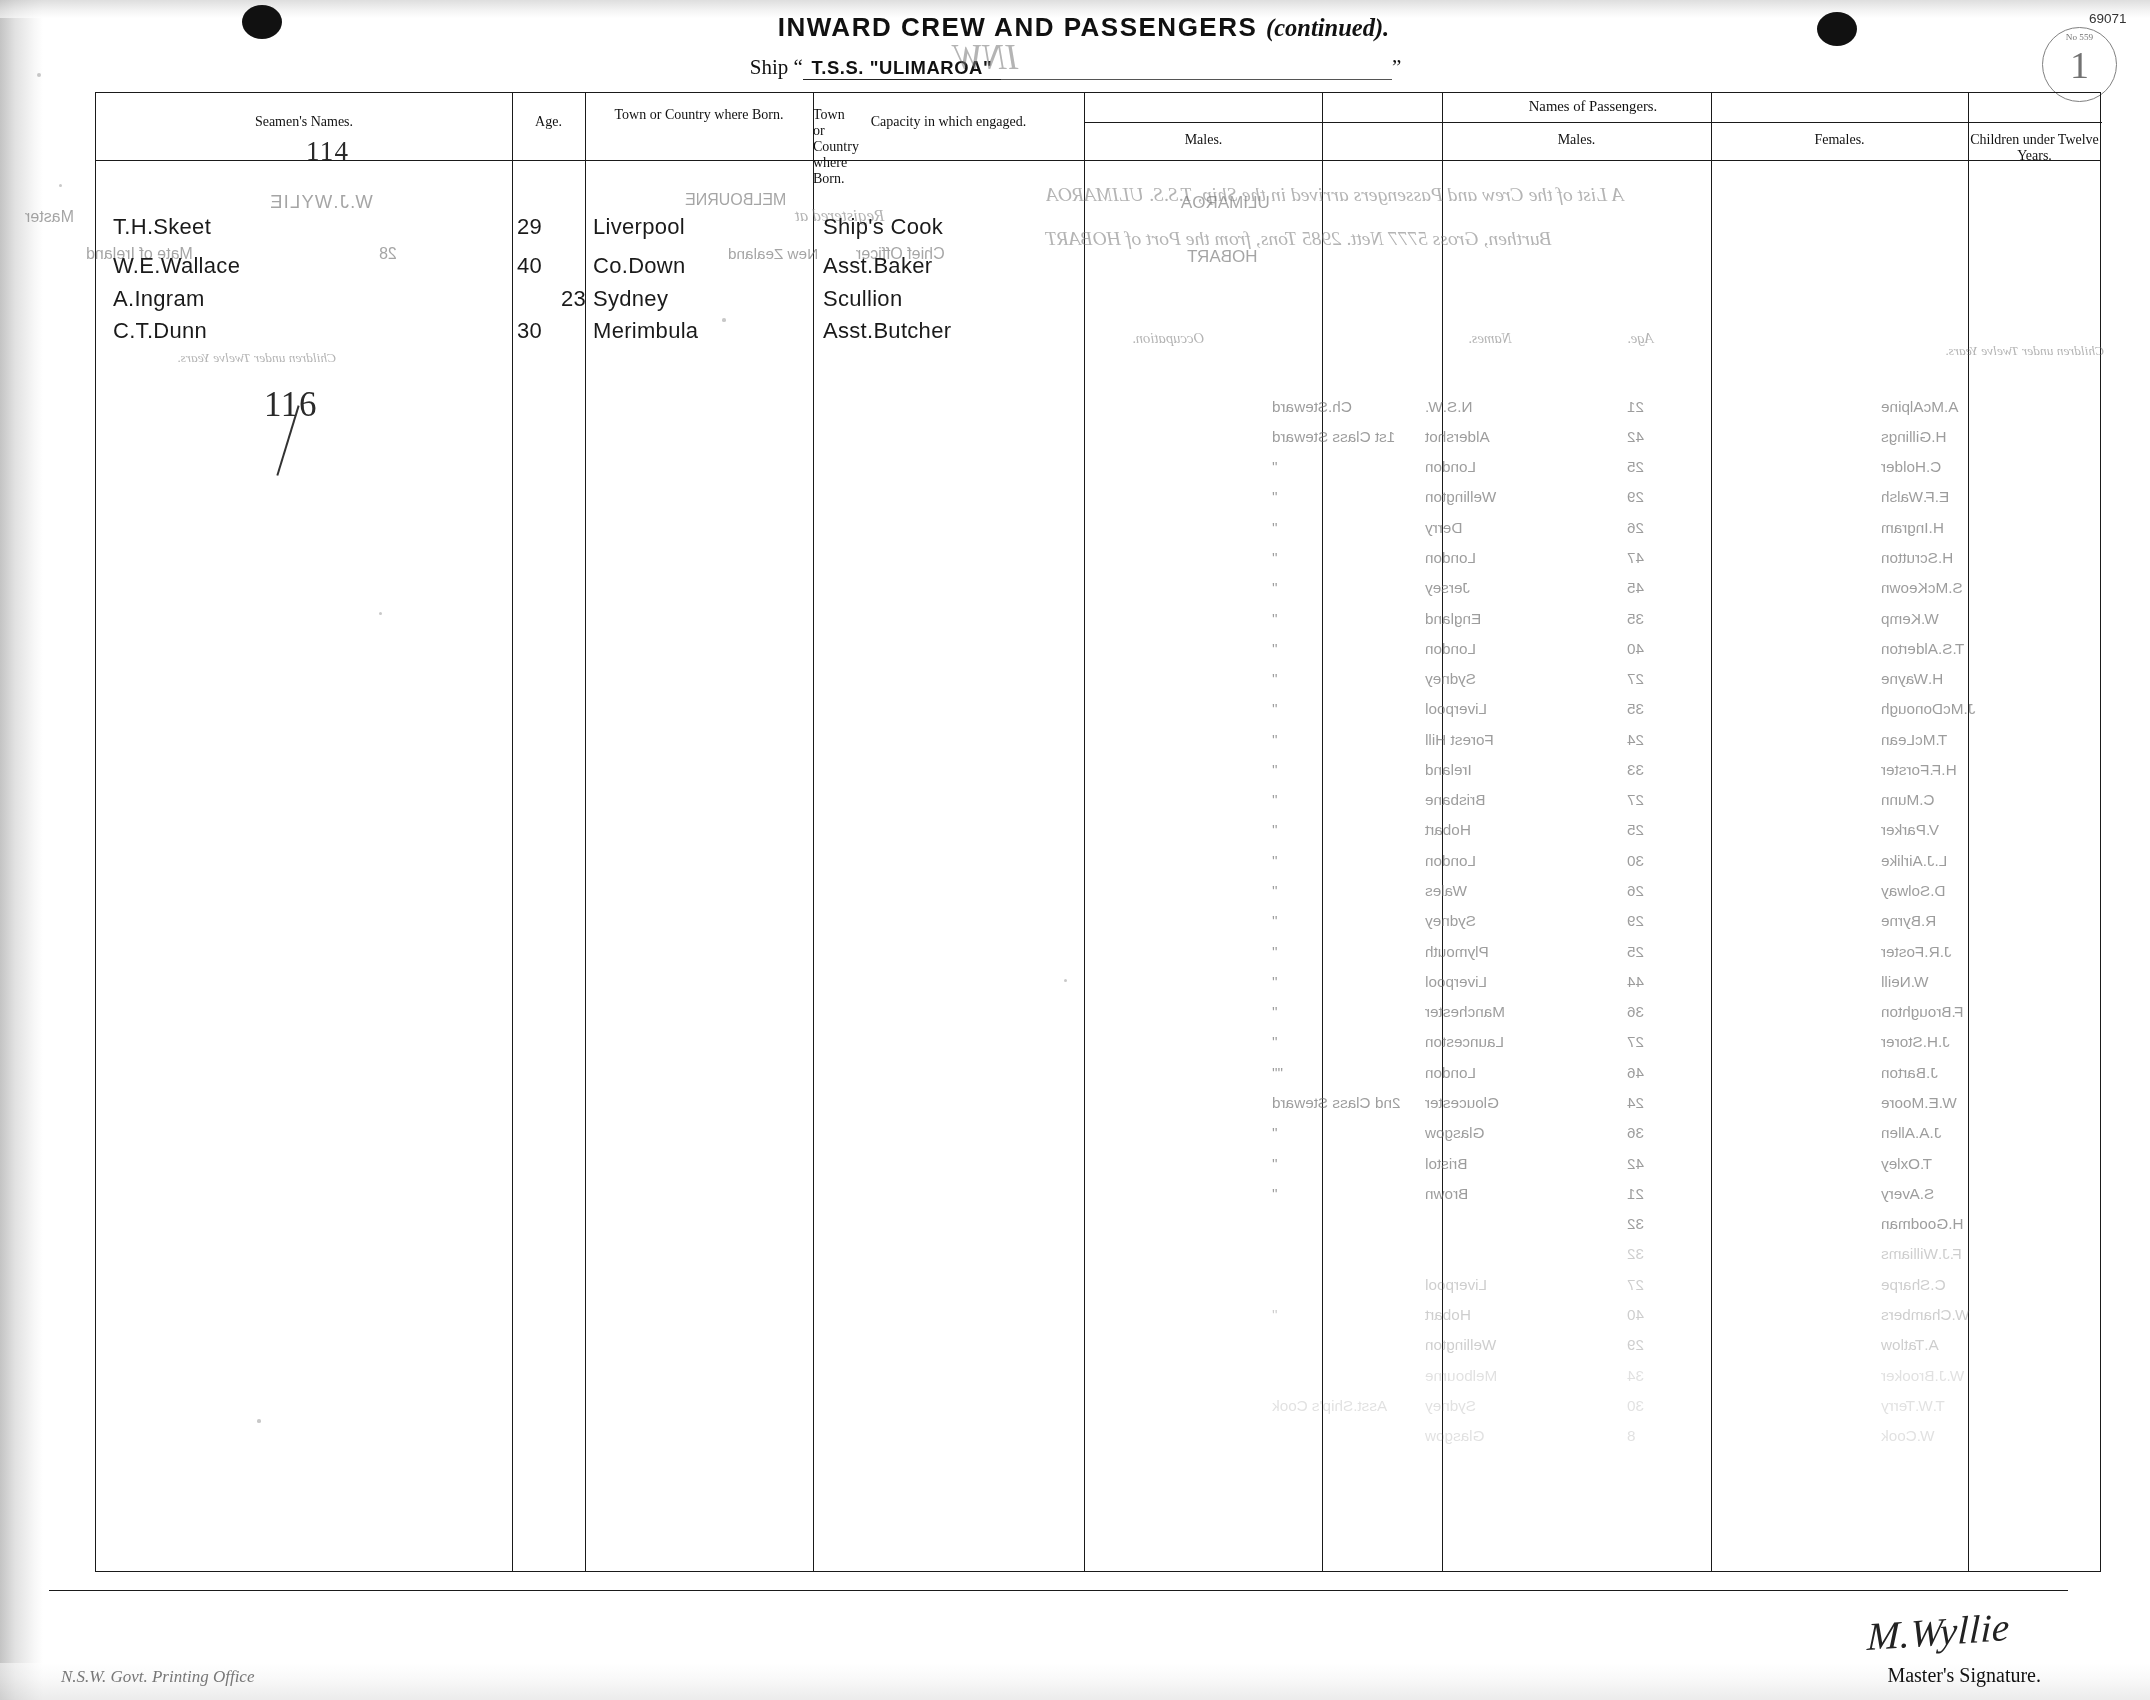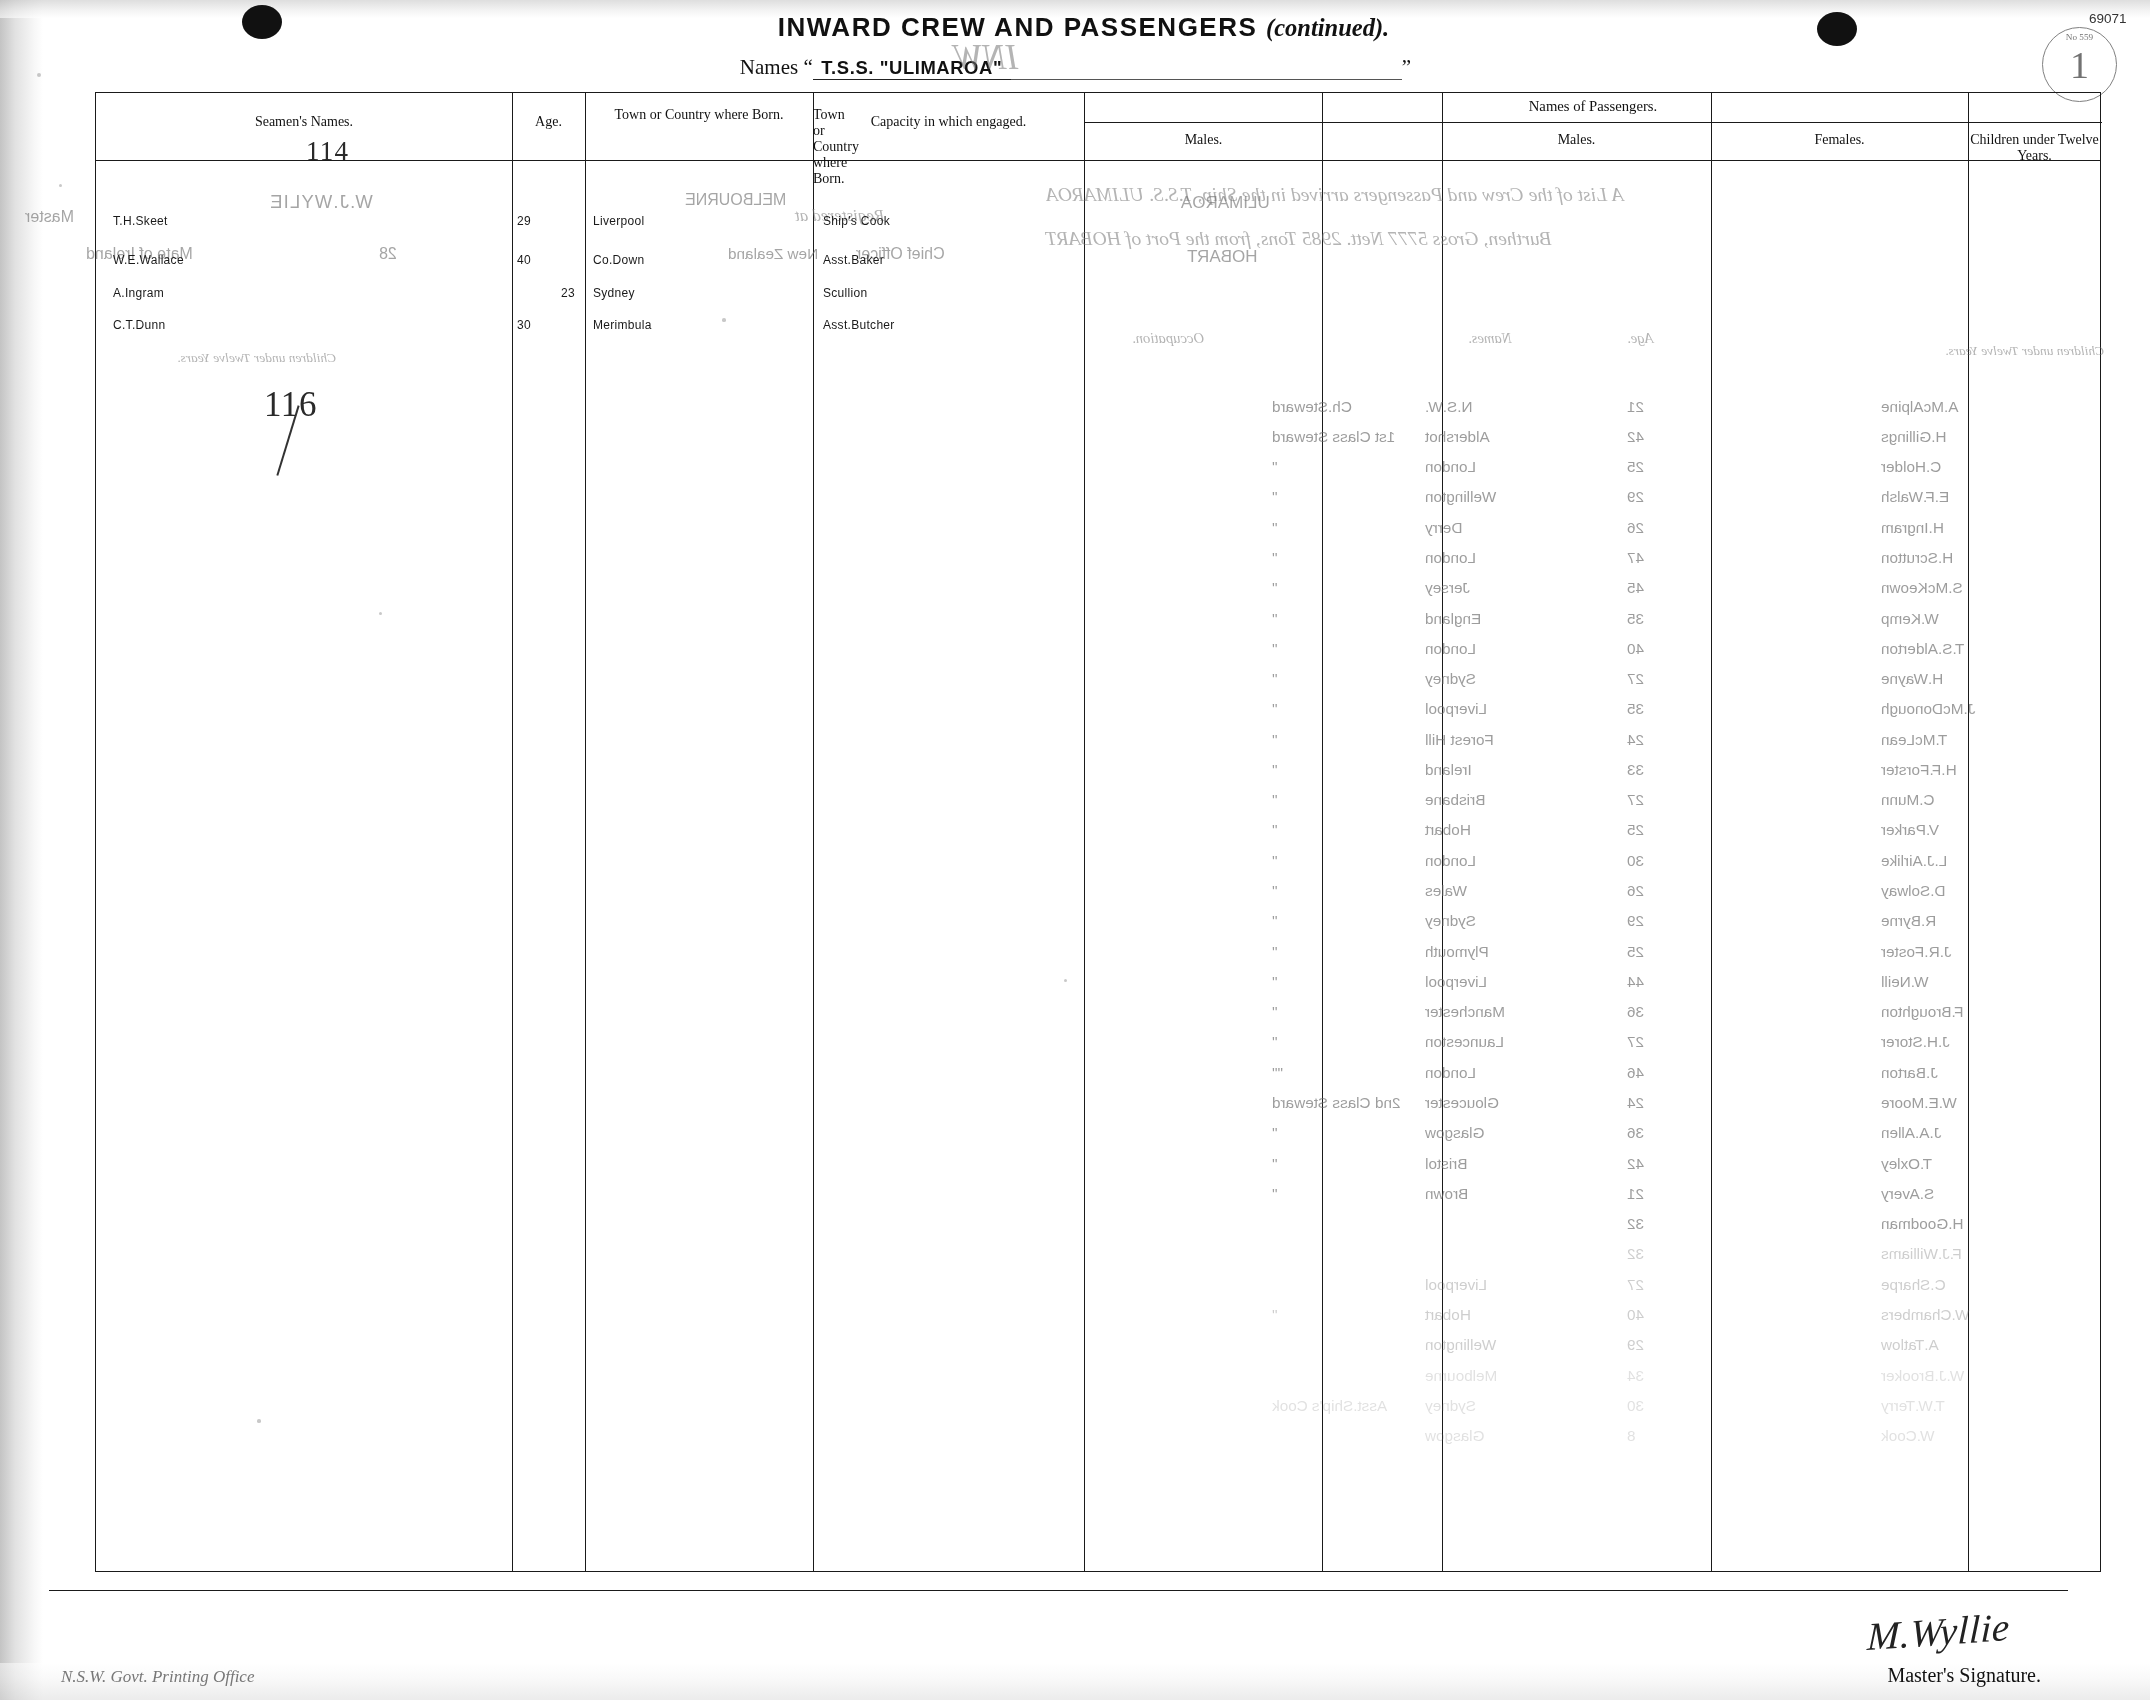--- a/index.html
+++ b/index.html
@@ -175,21 +175,21 @@
     text-align: center;
     font-family: "Liberation Serif", serif;
     font-size: 14.7px;
     color: #111;
   }
 
   
   .cell {
     position: absolute;
     font-family: "Liberation Sans", sans-serif;
-    font-size: 12px;
+    font-size: 22px;
     color: #1a1a1a;
     letter-spacing: 0.3px;
     white-space: nowrap;
   }
 
   
   .ghost {
     position: absolute;
     transform: scaleX(-1);
     color: #6f6f6f;
@@ -292,21 +292,21 @@
 
   <div class="punch left"></div>
   <div class="punch right"></div>
 
   <div class="doc-title">
     <span>INWARD CREW AND PASSENGERS</span>
     <span class="cont">(continued).</span>
   </div>
 
   <div class="ship-line">
-    <span>Names “</span><span class="shipname">T.S.S. "ULIMAROA"</span><span class="tail"></span><span>”</span>
+    <span>Ship “</span><span class="shipname">T.S.S. "ULIMAROA"</span><span class="tail"></span><span>”</span>
   </div>
 
   <div class="form-no">69071</div>
 
   <div class="stamp">
     <div class="lbl">No 559</div>
     <div class="num">1</div>
   </div>
 
   <div class="ghost serif" style="left:954px;top:38px;font-size:35px;">INW</div>

